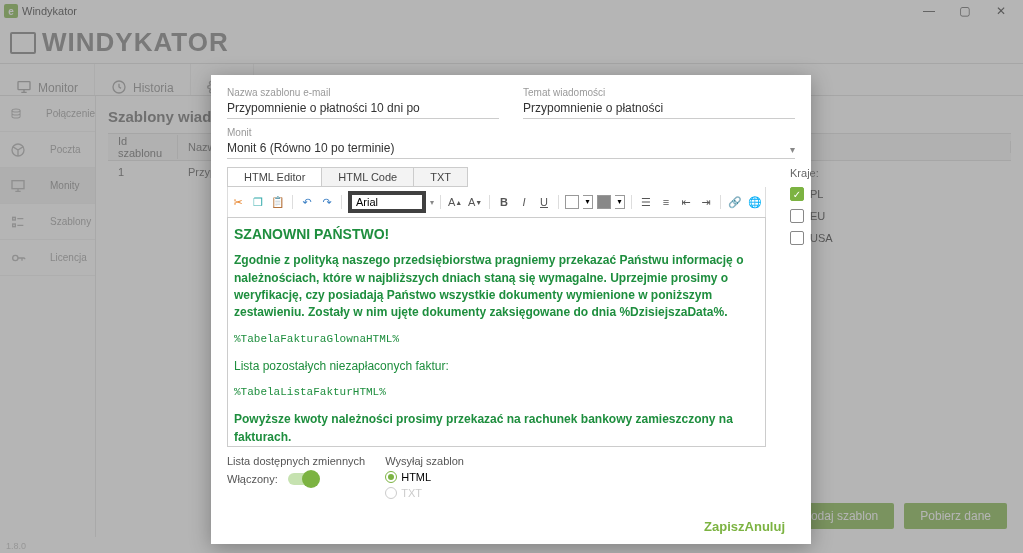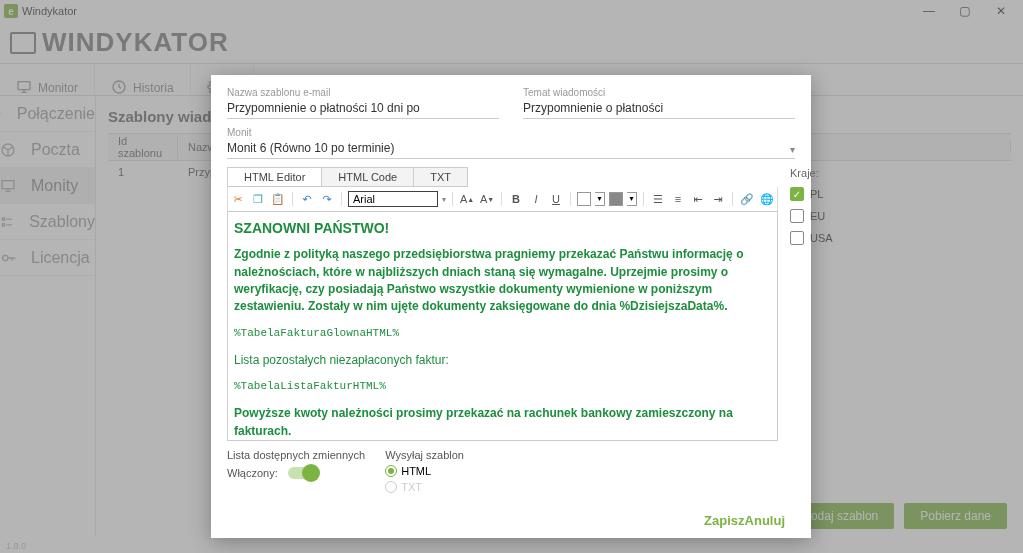--- a/index.html
+++ b/index.html
@@ -15,21 +15,21 @@
     .app-header .logo-icon { width: 22px; height: 18px; border: 2px solid #7a7a7a; border-radius:2px; margin-right: 8px; position:relative; }
     .app-header .logo-icon::after{content:''; position:absolute; top:-4px; left:-4px; width:22px; height:18px; border:2px solid #7a7a7a; border-radius:2px; background:#fff;}
     .app-header .app-name { font-size: 26px; font-weight: bold; color: #7a7a7a; letter-spacing: 1px; }
 
     .main-tabs { height: 32px; display: flex; border-bottom: 1px solid #ddd; }
     .main-tab { padding: 0 16px; display: flex; align-items: flex-end; gap: 6px; color: #888; font-size: 12px; cursor: pointer; border-right: 1px solid #eee;}
     .main-tab .tab-icon { width: 16px; height: 16px; display:inline-block; }
 
     .body-row { display: flex; height: calc(100% - 22px - 42px - 32px - 16px); }
     .sidebar { width: 96px; border-right: 1px solid #e4e4e4; }
-    .side-item { height: 36px; display: flex; align-items: center; gap: 15px; color: #9a9a9a; font-size: 16px; cursor: pointer; border-bottom:1px solid #f0f0f0;}
+    .side-item { height: 36px; display: flex; align-items: center; gap: 24px; padding-left: 10px; color: #9a9a9a; font-size: 10px; cursor: pointer; border-bottom:1px solid #f0f0f0;}
     .side-item.active { background: #f2f2f2; color: #888; }
     .side-icon { width: 16px; height: 16px; }
 
     .content { flex: 1; padding: 12px; position: relative; }
     .content-title { font-size: 15px; font-weight: bold; color: #666; margin-bottom: 8px; }
     .table-head { display: flex; background: #f5f5f5; height: 28px; align-items: center; font-size: 11px; color: #666; border-top:1px solid #ddd; border-bottom:1px solid #ddd; }
     .th { padding: 0 10px; border-right: 1px solid #e0e0e0; }
     .table-row { display: flex; height: 22px; align-items: center; font-size: 11px; color: #555; }
 
     .bottom-buttons { position: absolute; bottom: 8px; right: 16px; display: flex; gap: 10px; }
@@ -41,32 +41,32 @@
     .overlay { position: absolute; inset: 0; background: rgba(120,120,120,0.55); }
     .modal { position: absolute; top: 75px; left: 211px; width: 600px; background: #fff; box-shadow: 0 4px 20px rgba(0,0,0,.3); padding: 12px 16px 10px 16px; }
 
     .field-group { display: flex; gap: 24px; margin-bottom: 8px; }
     .field { flex: 1; }
     .field-label { font-size: 10px; color: #999; }
     .field-input { width: 100%; border: none; border-bottom: 1px solid #ccc; padding: 3px 0; font-size: 12px; color: #333; background: transparent; }
     .dropdown-wrap { position: relative; }
     .dd-arrow { position: absolute; right: 0; top: 50%; transform: translateY(-50%); font-size: 10px; color: #888; pointer-events:none; }
 
-    .editor-wrap { display: flex; gap: 12px; margin-top: 8px; }
+    .editor-wrap { display: flex; gap: 24px; margin-top: 8px; }
     .editor-col { flex: 1; }
 
     .editor-tabs { display: flex; border: 1px solid #ccc; width: fit-content; }
     .editor-tab { padding: 3px 16px; font-size: 11px; color: #444; border-right: 1px solid #ccc; cursor: pointer; background:#f3f3f3; }
     .editor-tab.active { background: #fff; }
     .editor-tab:last-child { border-right: none; }
 
     .toolbar { display: flex; align-items: center; gap: 4px; padding: 4px 2px; border-left:1px solid #ddd; border-right:1px solid #ddd; flex-wrap:nowrap; }
     .tb-icon { width: 16px; height: 16px; display: inline-flex; align-items: center; justify-content: center; font-size: 11px; color: #555; cursor: pointer; }
     .tb-sep { width: 1px; height: 14px; background: #ddd; margin: 0 2px; }
-    .font-select { font-size: 11px; border: 1px solid #404040; padding: 1px 4px; width: 90px; }
+    .font-select { font-size: 11px; border: 4px solid #404040; padding: 1px 4px; width: 78px; }
     .color-box { width: 14px; height: 14px; border: 1px solid #999; position:relative; }
     .color-dd { width:10px; height:14px; border:1px solid #999; border-left:none; display:inline-block; font-size:8px; text-align:center; line-height:12px; }
 
     .editor-area { border: 1px solid #ccc; height: 230px; overflow-y: auto; padding: 6px 6px; font-size: 12px; line-height: 1.45; position:relative; }
     .editor-area::-webkit-scrollbar{width:14px;}
     .editor-area::-webkit-scrollbar-track{background:#f0f0f0;}
     .editor-area::-webkit-scrollbar-thumb{background:#c4c4c4;}
     .ed-heading { color: #1e8e3e; font-weight: bold; font-size: 14px; margin-bottom: 8px; }
     .ed-body { color: #1e8e3e; font-weight: bold; margin-bottom: 10px; }
     .ed-token { color: #1e8e3e; font-family: 'Courier New', monospace; font-size: 11px; margin-bottom: 10px; }

